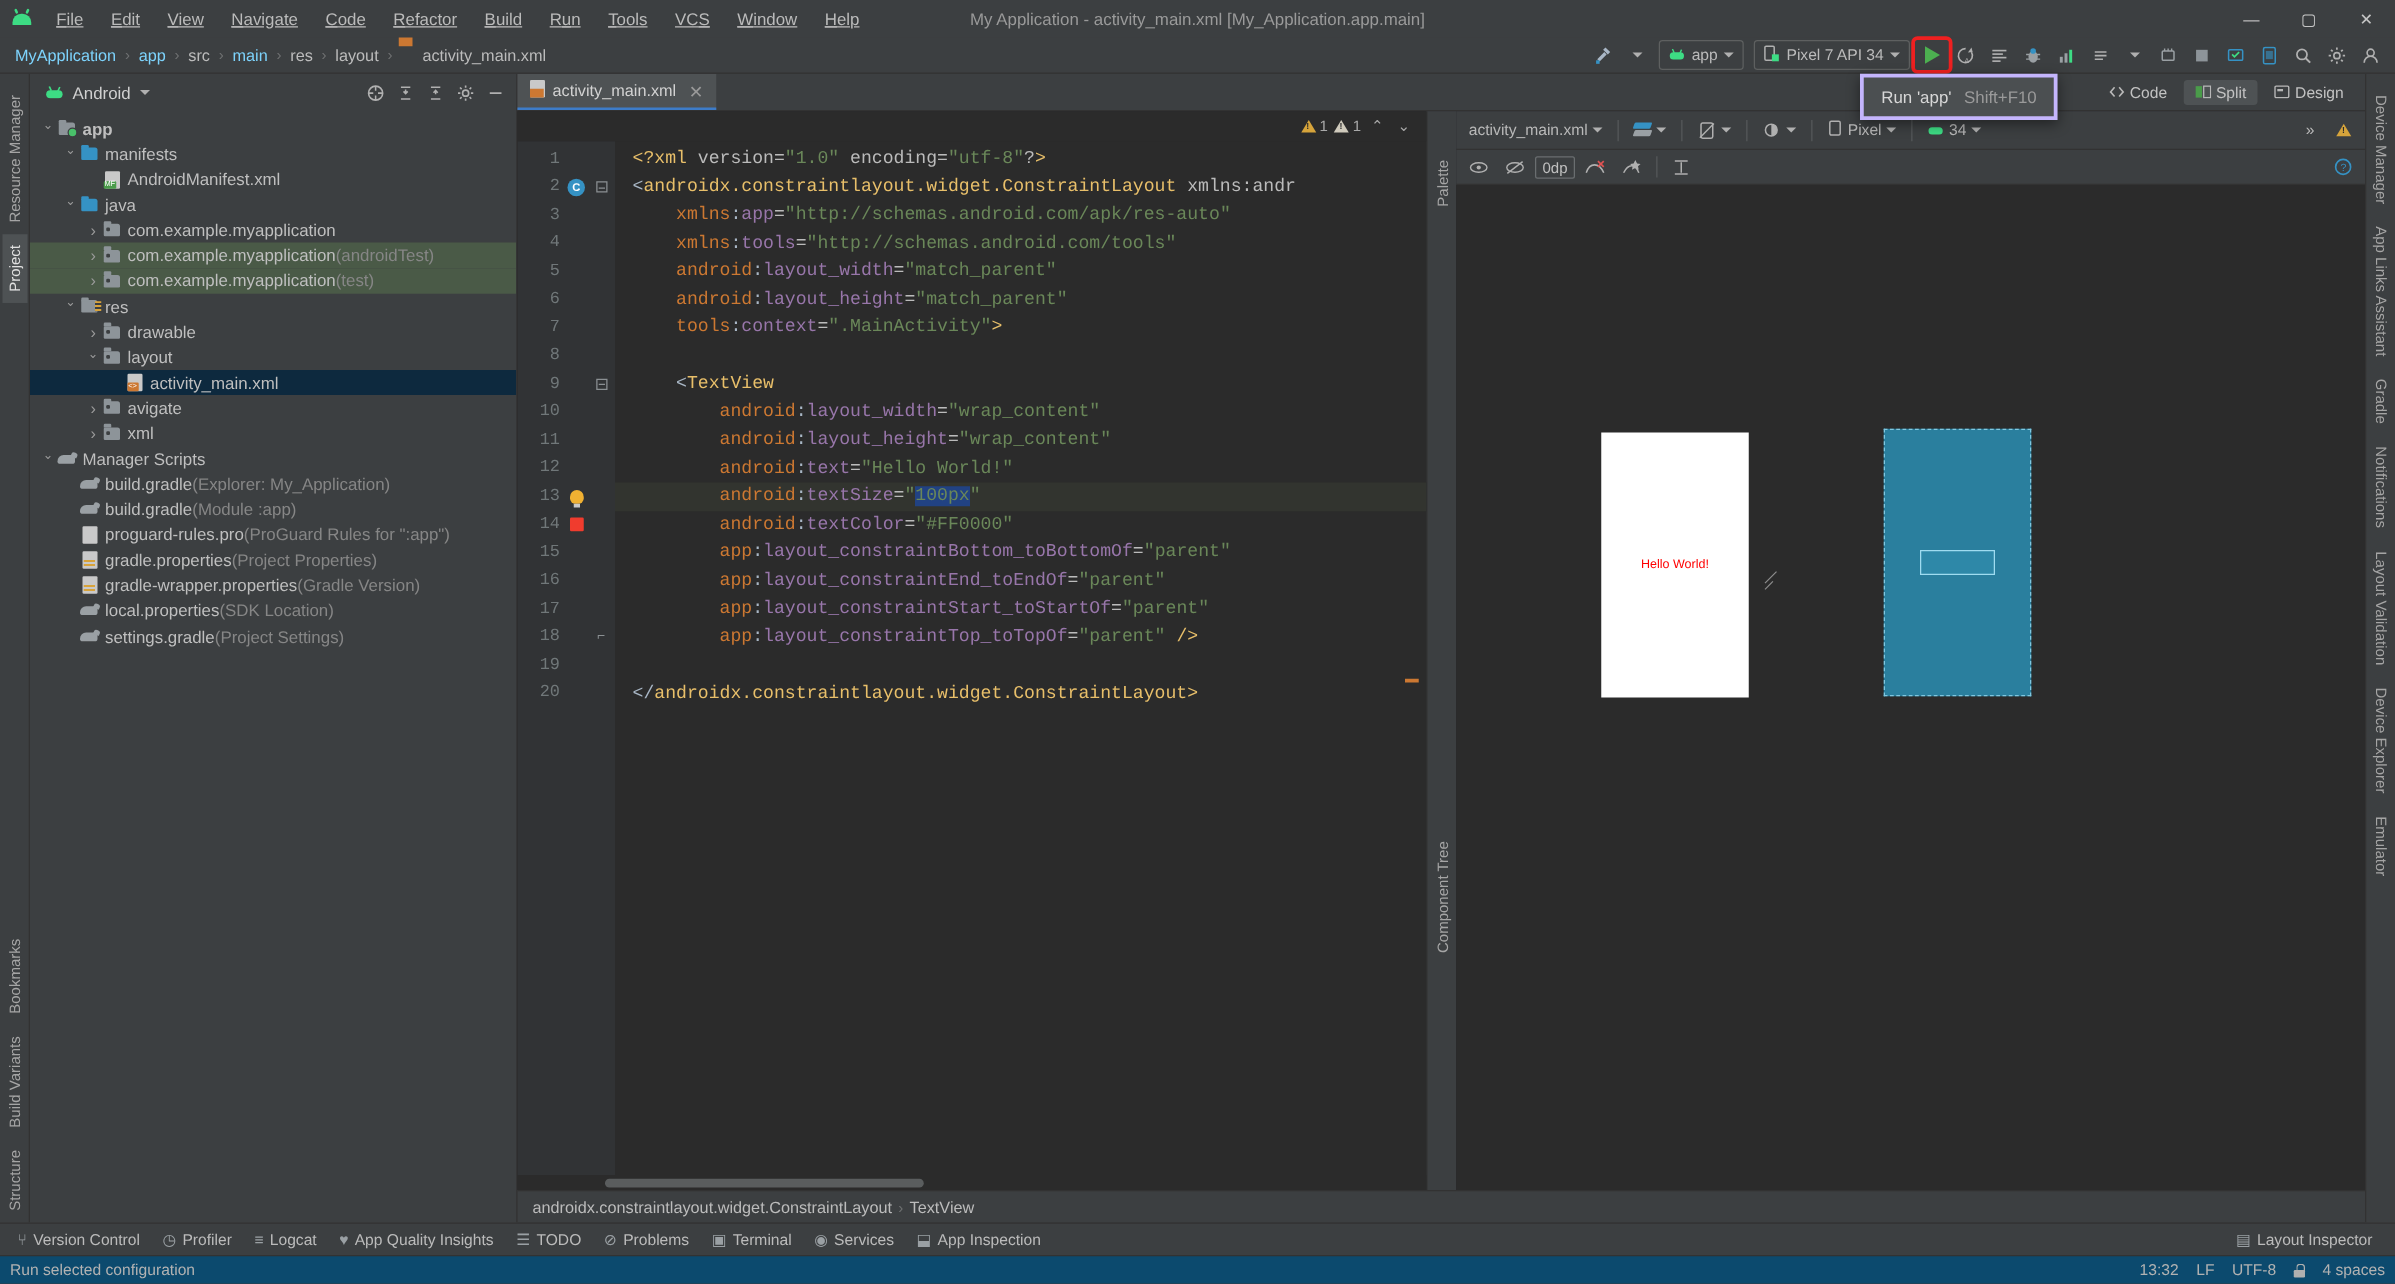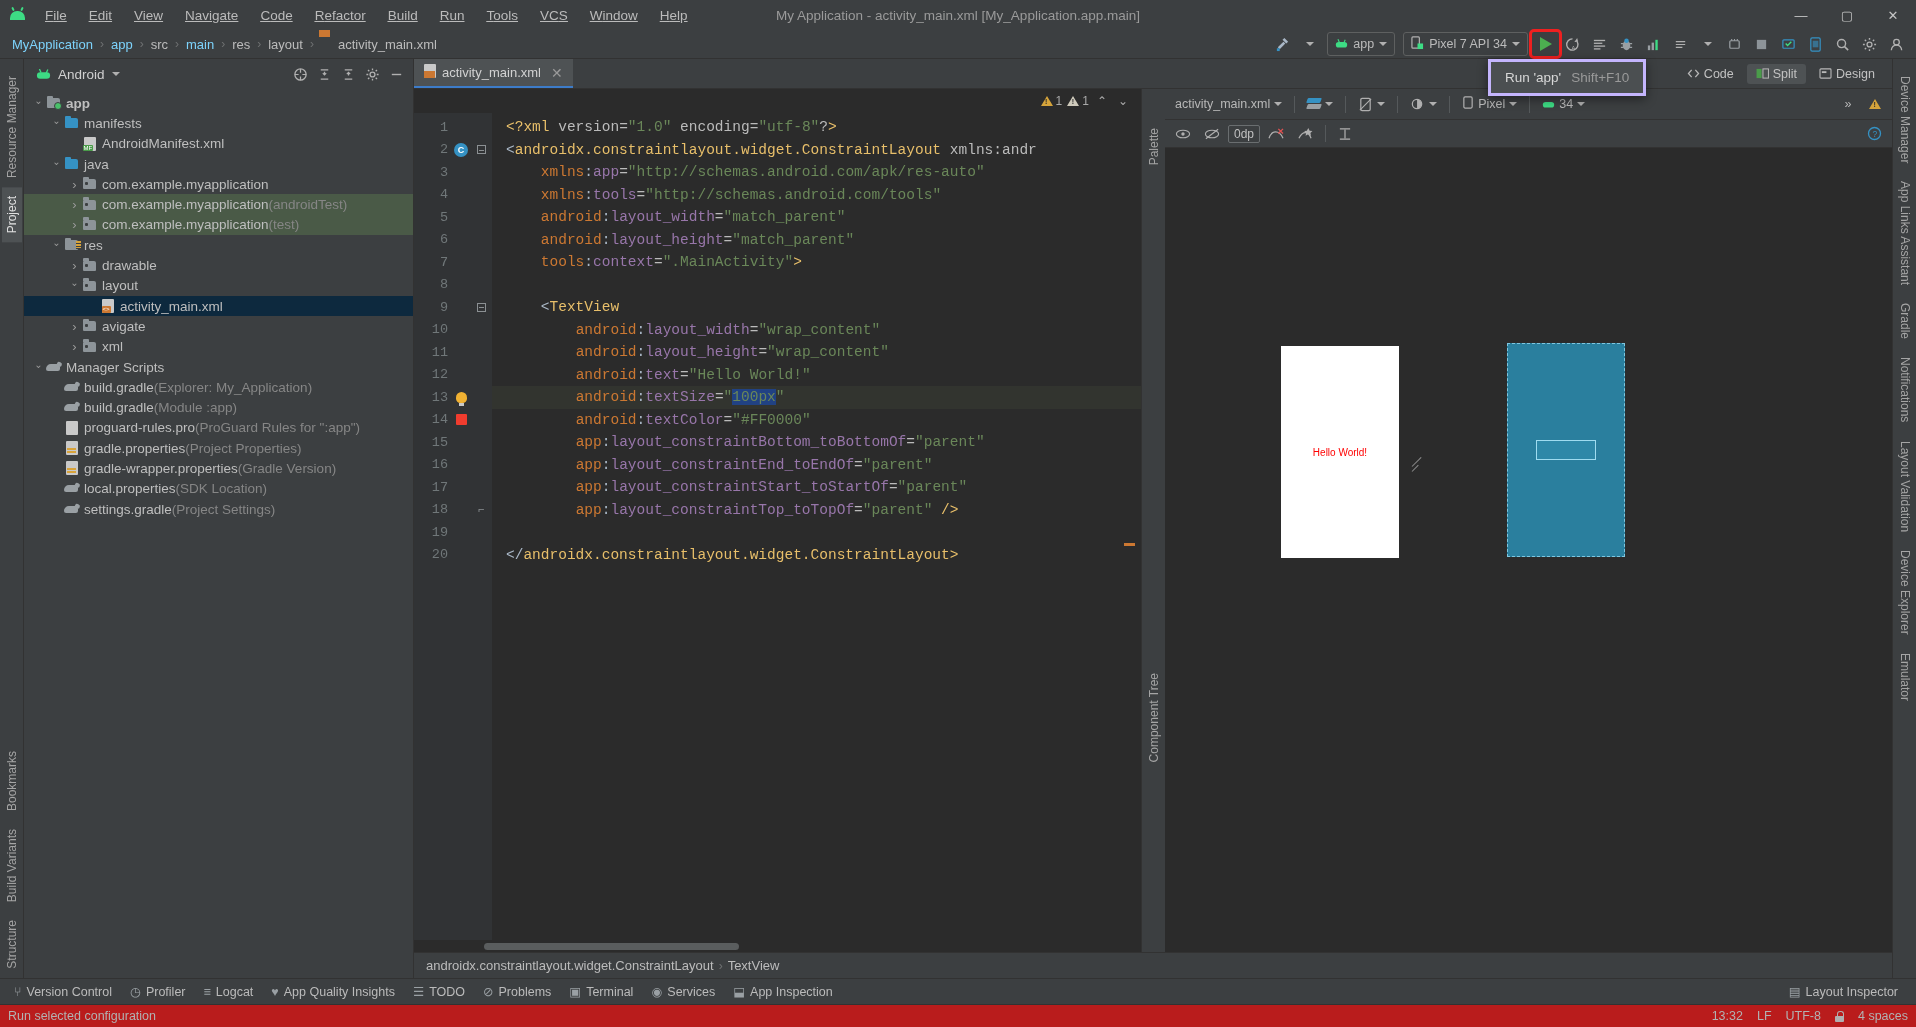--- a/index.html
+++ b/index.html
@@ -295,21 +295,21 @@
   
   .toolbar-bottom {
     height: 26px; flex: 0 0 26px; background: #3c3f41; border-top: 1px solid #323232;
     display: flex; align-items: center; gap: 2px; padding: 0 6px;
   }
   .twbtn { display: flex; align-items: center; gap: 5px; padding: 3px 8px; border-radius: 3px; font-size: 12.5px; color: #bbbbbb; white-space: nowrap;}
   .tw-right { margin-left: auto; display: flex; align-items: center; gap: 6px; padding-right: 4px;}
 
   
   .statusbar {
-    height: 23px; flex: 0 0 23px; background: #b91c1c; display: flex; align-items: center;
+    height: 23px; flex: 0 0 23px; background: #0c4a6e; display: flex; align-items: center;
     padding: 0 8px; font-size: 12.5px; color: #b2b2b2; border-top: 1px solid #323232; justify-content: space-between;
   }
   .sb-right { margin-left: auto; display: flex; align-items: center; gap: 14px; }
   .lockico { width:9px;height:11px; position:relative; }
   .lockico:before{content:'';position:absolute;bottom:0;width:9px;height:6px;background:#b0b0b0;border-radius:1px;}
   .lockico:after{content:'';position:absolute;top:0;left:2px;width:5px;height:6px;border:1.5px solid #b0b0b0;border-bottom:none;border-radius:3px 3px 0 0;}
 </style>
 </head>
 <body>
 

